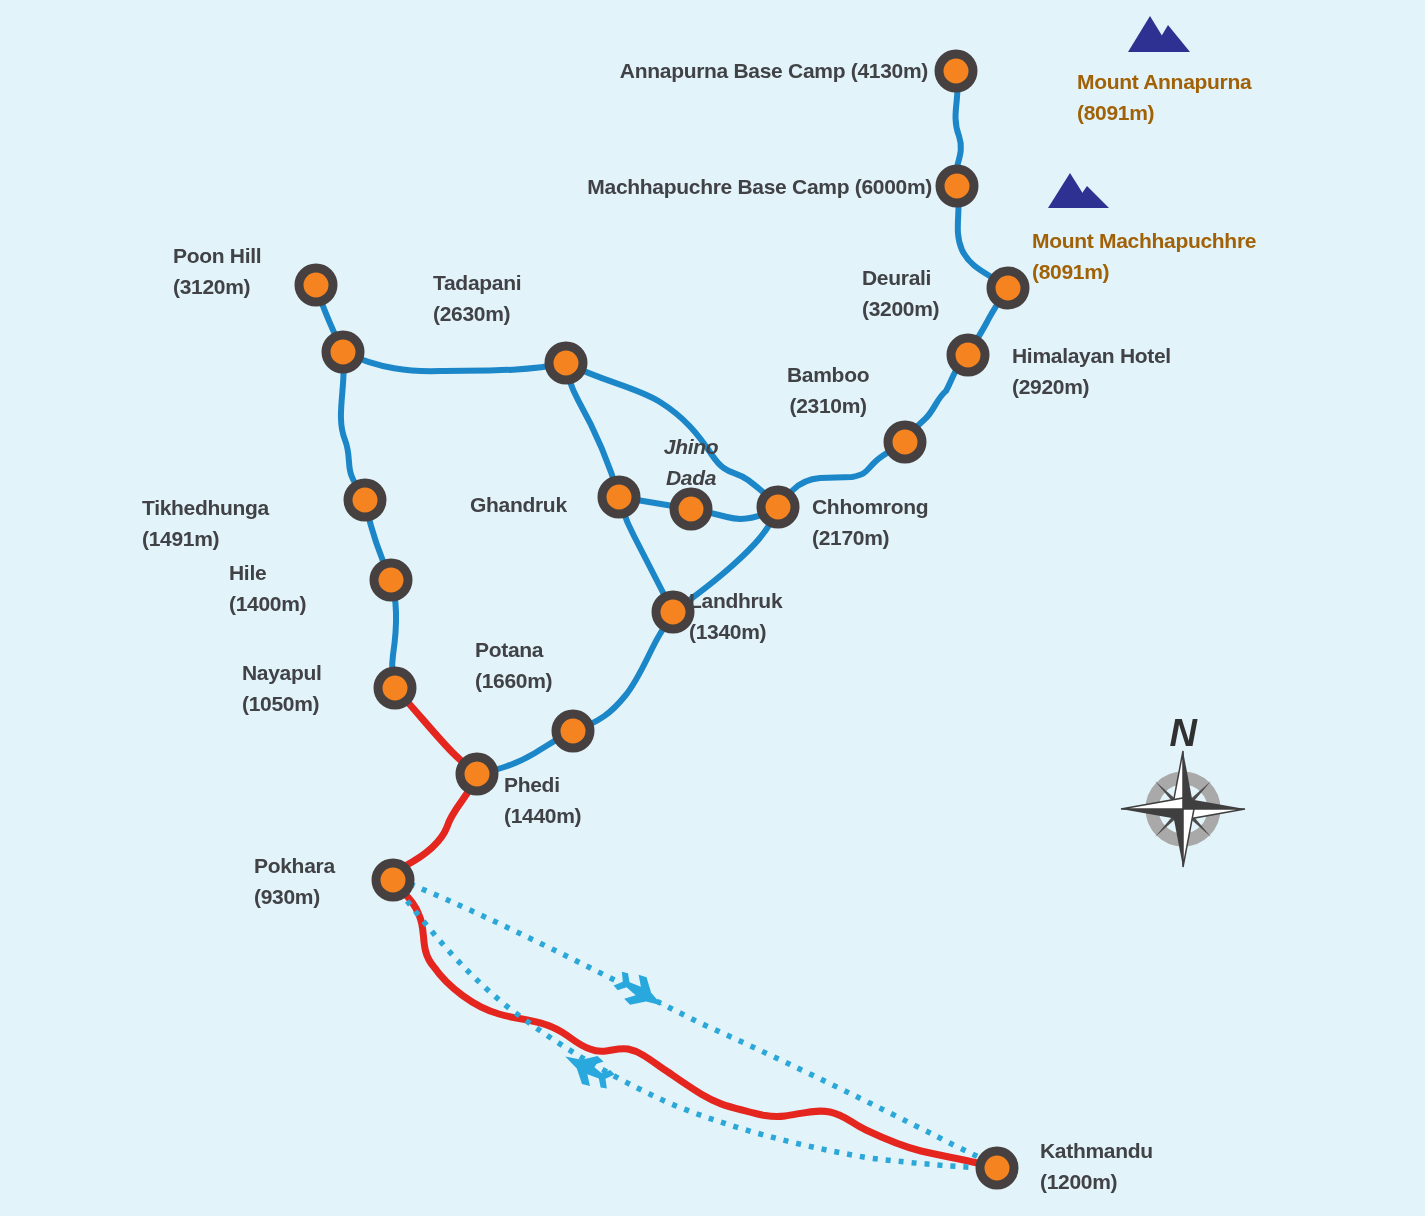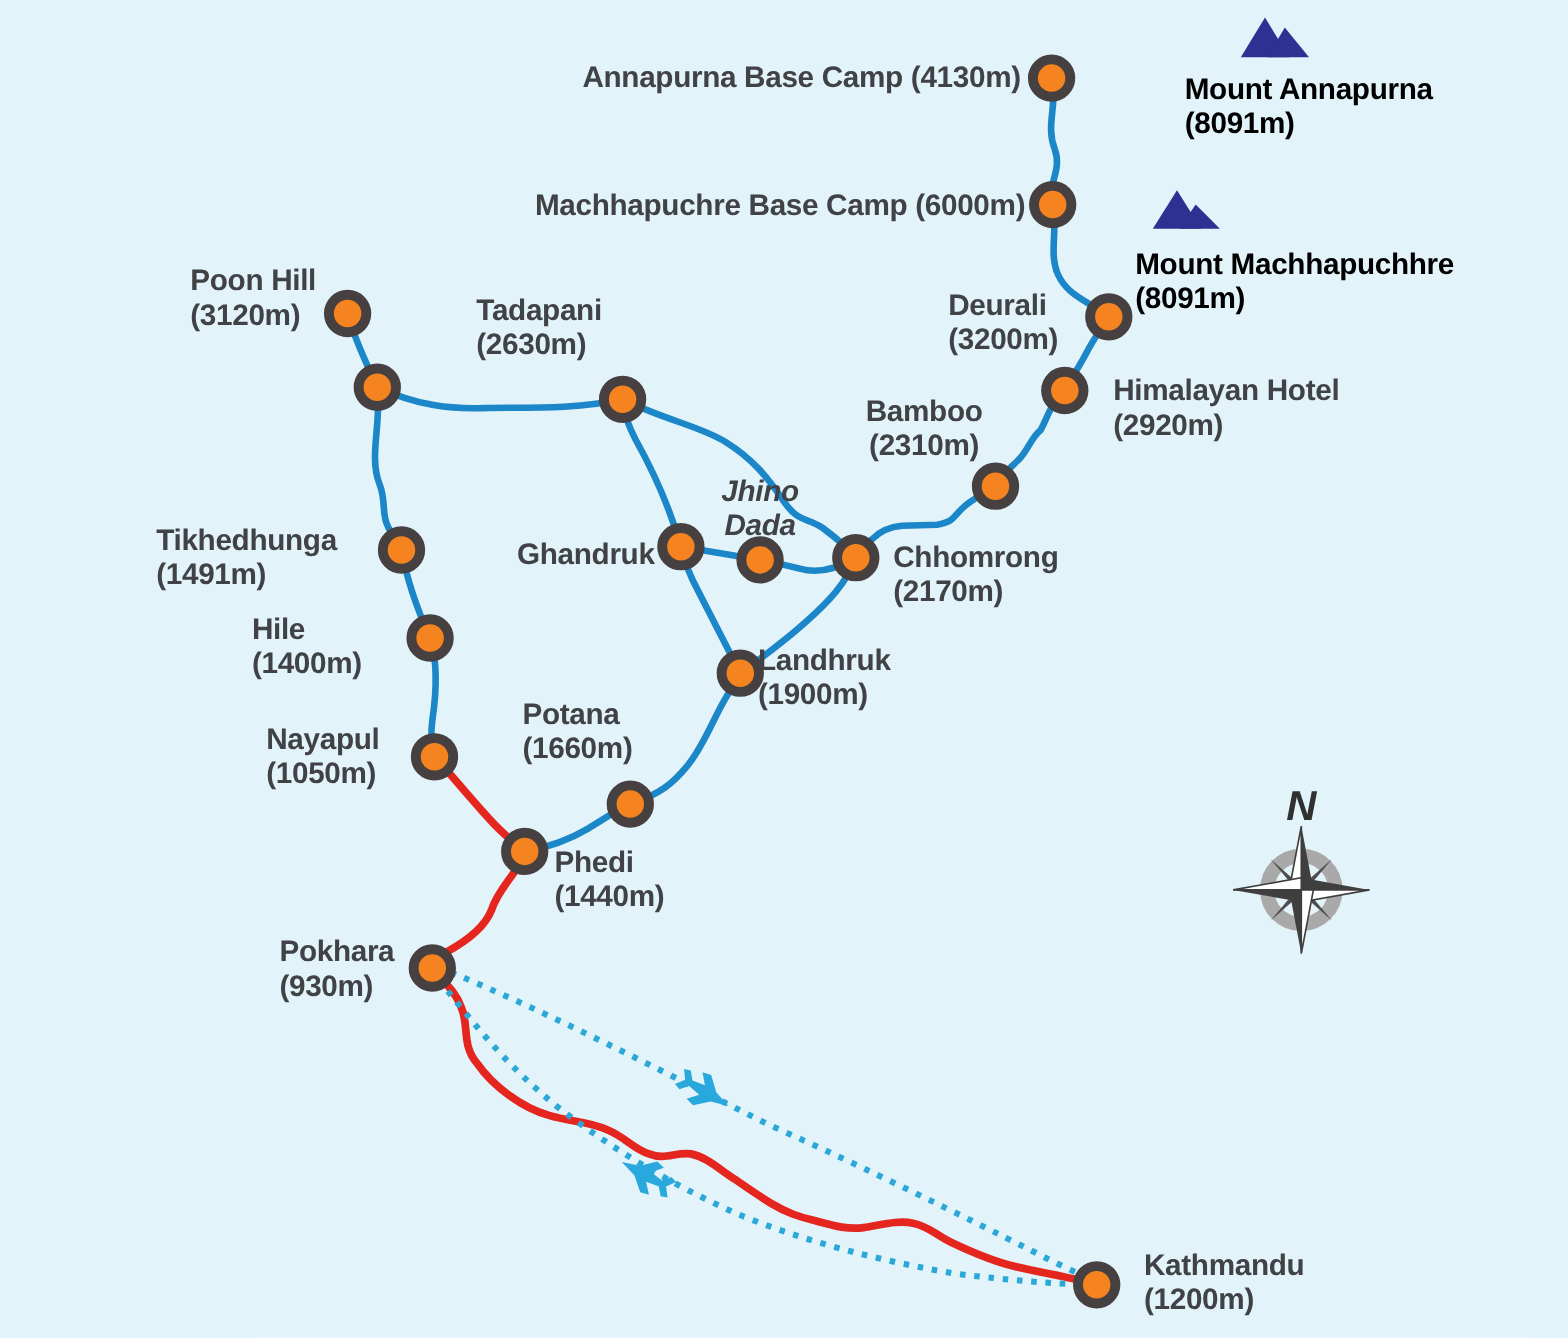--- a/index.html
+++ b/index.html
@@ -16,29 +16,29 @@
     width:25px;height:25px;
     background:#F5831F;
     border:9px solid #464040;
     border-radius:50%;
     box-sizing:content-box;
     transform:translate(-50%,-50%);
   }
   .lbl{
     position:absolute;
     font-weight:bold;
-    font-size:27px;
+    font-size:21px;
     line-height:31px;
     letter-spacing:-0.3px;
     color:#414246;
     white-space:pre-line;
   }
   .lbl.right{text-align:right;}
   .lbl.center{text-align:center;font-style:italic;}
-  .lbl.red{color:#000000;}
+  .lbl.red{color:#a16207;}
   .lbl.north{font-size:38px;line-height:38px;color:#303030;}
 </style>
 </head>
 <body>
 
 <div id="stage">
 
   <svg id="route-svg" viewBox="0 0 1425 1216">
 
     <g fill="none" stroke="#1B86C8" stroke-width="6" stroke-linecap="round" stroke-linejoin="round">
@@ -134,28 +134,28 @@
 (2310m)</div>
   <div class="lbl" style="left:812px;top:491px;">Chhomrong
 (2170m)</div>
   <div class="lbl center" style="left:630px;top:431px;width:122px;">Jhino
 Dada</div>
   <div class="lbl" style="left:470px;top:489px;">Ghandruk</div>
   <div class="lbl" style="left:433px;top:267px;">Tadapani
 (2630m)</div>
   <div class="lbl" style="left:173px;top:240px;">Poon Hill
 (3120m)</div>
-  <div class="lbl" style="left:142px;top:476px;">Tikhedhunga
+  <div class="lbl" style="left:142px;top:492px;">Tikhedhunga
 (1491m)</div>
   <div class="lbl" style="left:229px;top:557px;">Hile
 (1400m)</div>
   <div class="lbl" style="left:242px;top:657px;">Nayapul
 (1050m)</div>
   <div class="lbl" style="left:689px;top:585px;">Landhruk
-(1900m)</div>
+(1340m)</div>
   <div class="lbl" style="left:475px;top:634px;">Potana
 (1660m)</div>
   <div class="lbl" style="left:504px;top:769px;">Phedi
 (1440m)</div>
   <div class="lbl" style="left:254px;top:850px;">Pokhara
 (930m)</div>
   <div class="lbl" style="left:1040px;top:1135px;">Kathmandu
 (1200m)</div>
 
   <div class="lbl red" style="left:1077px;top:66px;">Mount Annapurna

